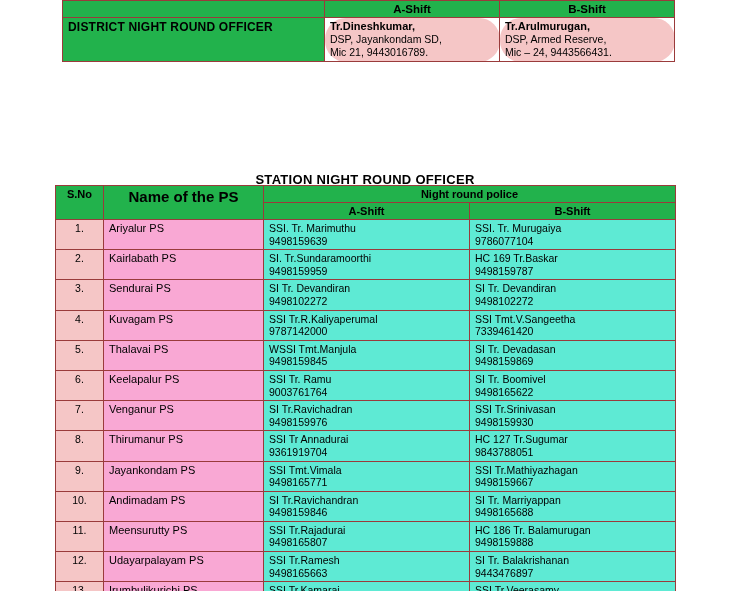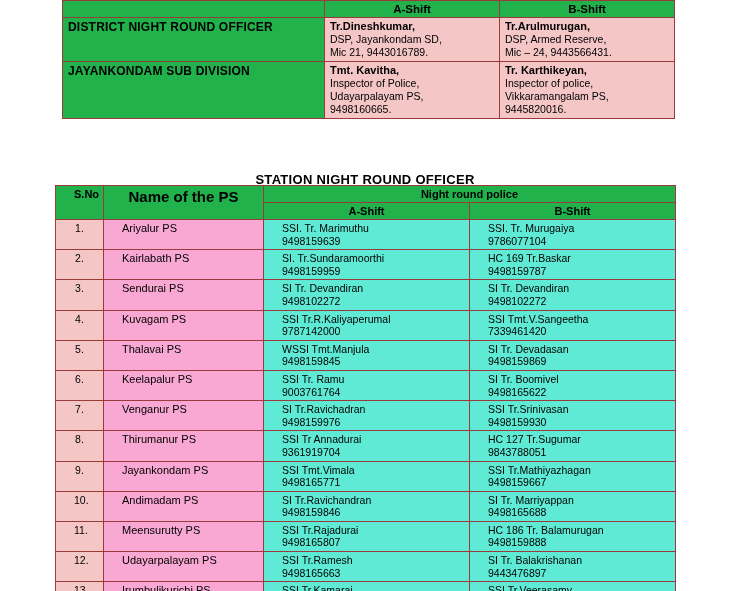--- a/index.html
+++ b/index.html
@@ -37,40 +37,41 @@
     font-weight:bold;
     font-size:12px;
     letter-spacing:.2px;
     vertical-align:middle;
     padding-left:8px;
   }
   .pink{
     background:#f5c6c6;
     font-size:10.5px;
     line-height:1.22;
+    border-radius:21px;
   }
   .pink b{font-size:11px;}
 
   
   .section-title{
     position:absolute;left:0;top:172px;width:730px;
     text-align:center;
     font-weight:bold;
     font-size:13px;
     letter-spacing:.3px;
   }
 
   
   .station-table{
     position:absolute;left:55px;top:185px;width:620px;
     table-layout:fixed;
   }
   .station-table td, .station-table th{
     border:1px solid #9a3b3b;
-    padding:2px 18px;
+    padding:2px 5px;
     vertical-align:top;
   }
   .st-hdr{
     background:#22b24c;
     font-weight:bold;
     font-size:11px;
     text-align:center;
     vertical-align:middle;
     color:#000;
   }
@@ -120,35 +121,20 @@
 Mic 21, 9443016789.</span>
         </td>
         <td class="pink">
           <b>Tr.Arulmurugan,</b><br>
           <span style="white-space:pre-line">DSP, Armed Reserve,
 Mic – 24, 9443566431.</span>
         </td>
       </tr>
 
 
-      <tr>
-        <td class="title-cell">JAYANKONDAM SUB DIVISION</td>
-        <td class="pink">
-          <b>Tmt. Kavitha,</b><br>
-          <span style="white-space:pre-line">Inspector of Police,
-Udayarpalayam PS,
-9498160665.</span>
-        </td>
-        <td class="pink">
-          <b>Tr. Karthikeyan,</b><br>
-          <span style="white-space:pre-line">Inspector of police,
-Vikkaramangalam PS,
-9445820016.</span>
-        </td>
-      </tr>
     </tbody>
   </table>
 
   <div class="section-title">STATION NIGHT ROUND OFFICER</div>
 
   <table class="station-table">
     <colgroup>
       <col style="width:48px">
       <col style="width:160px">
       <col style="width:206px">

